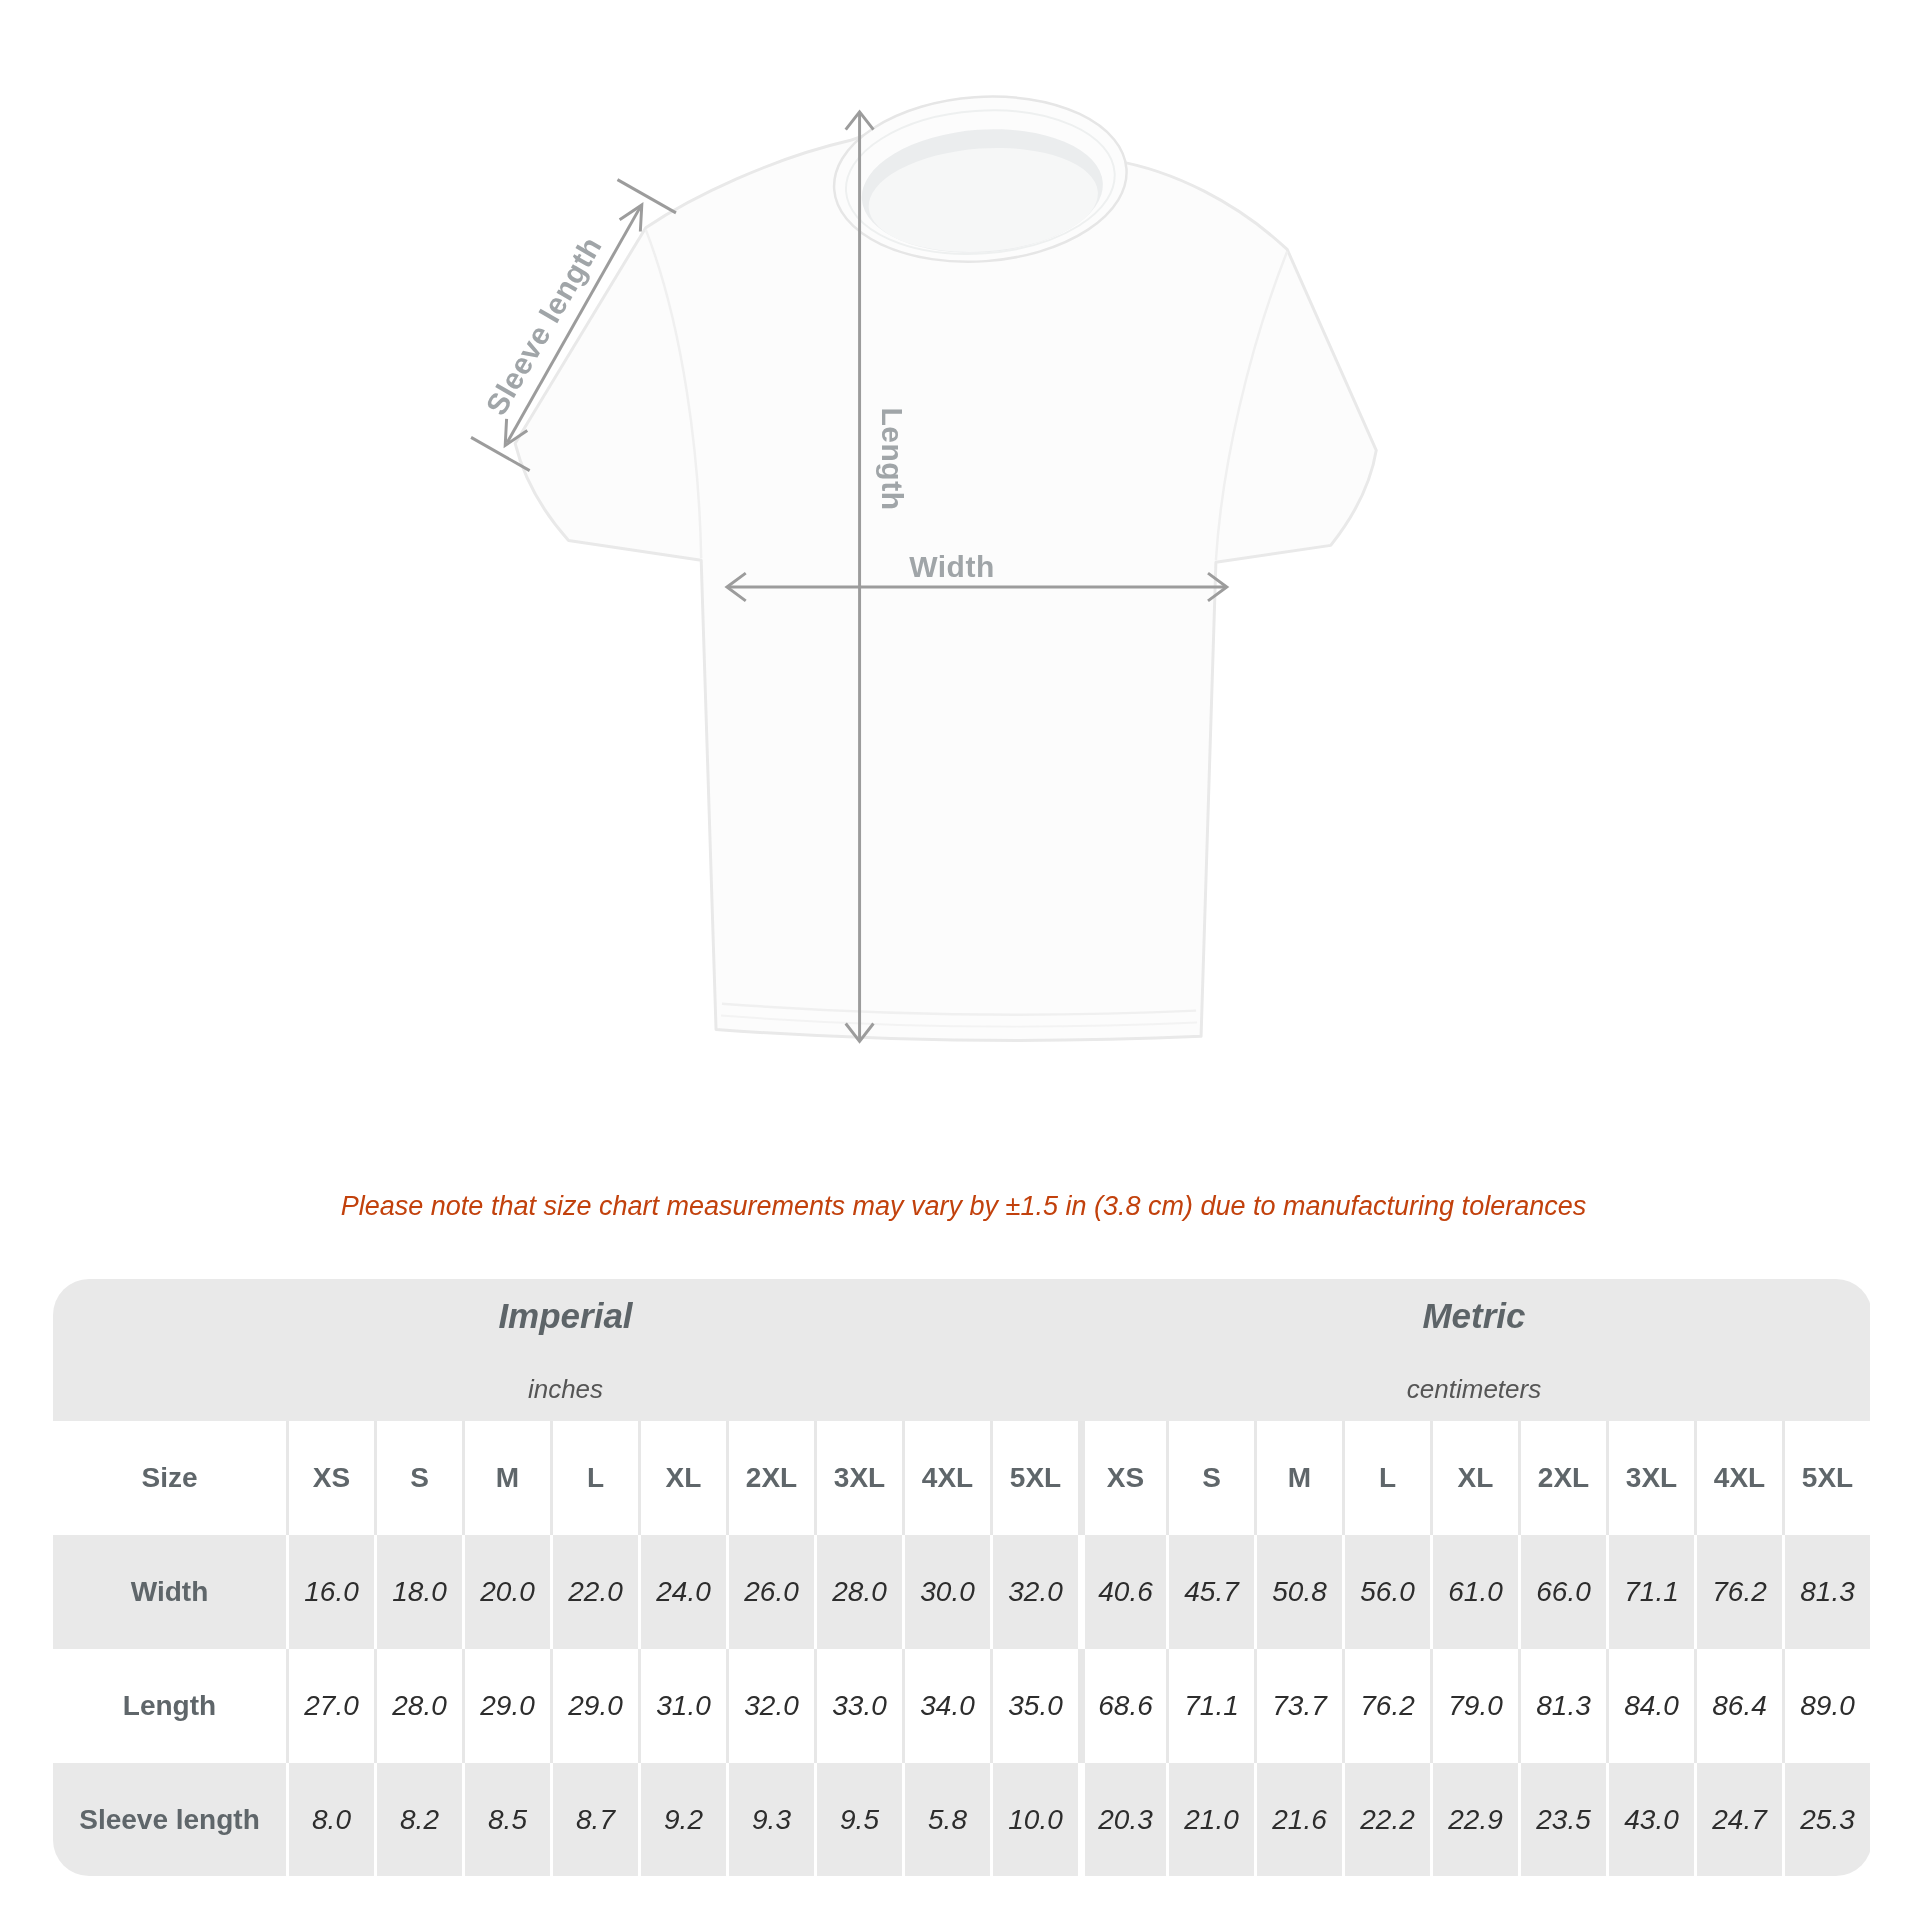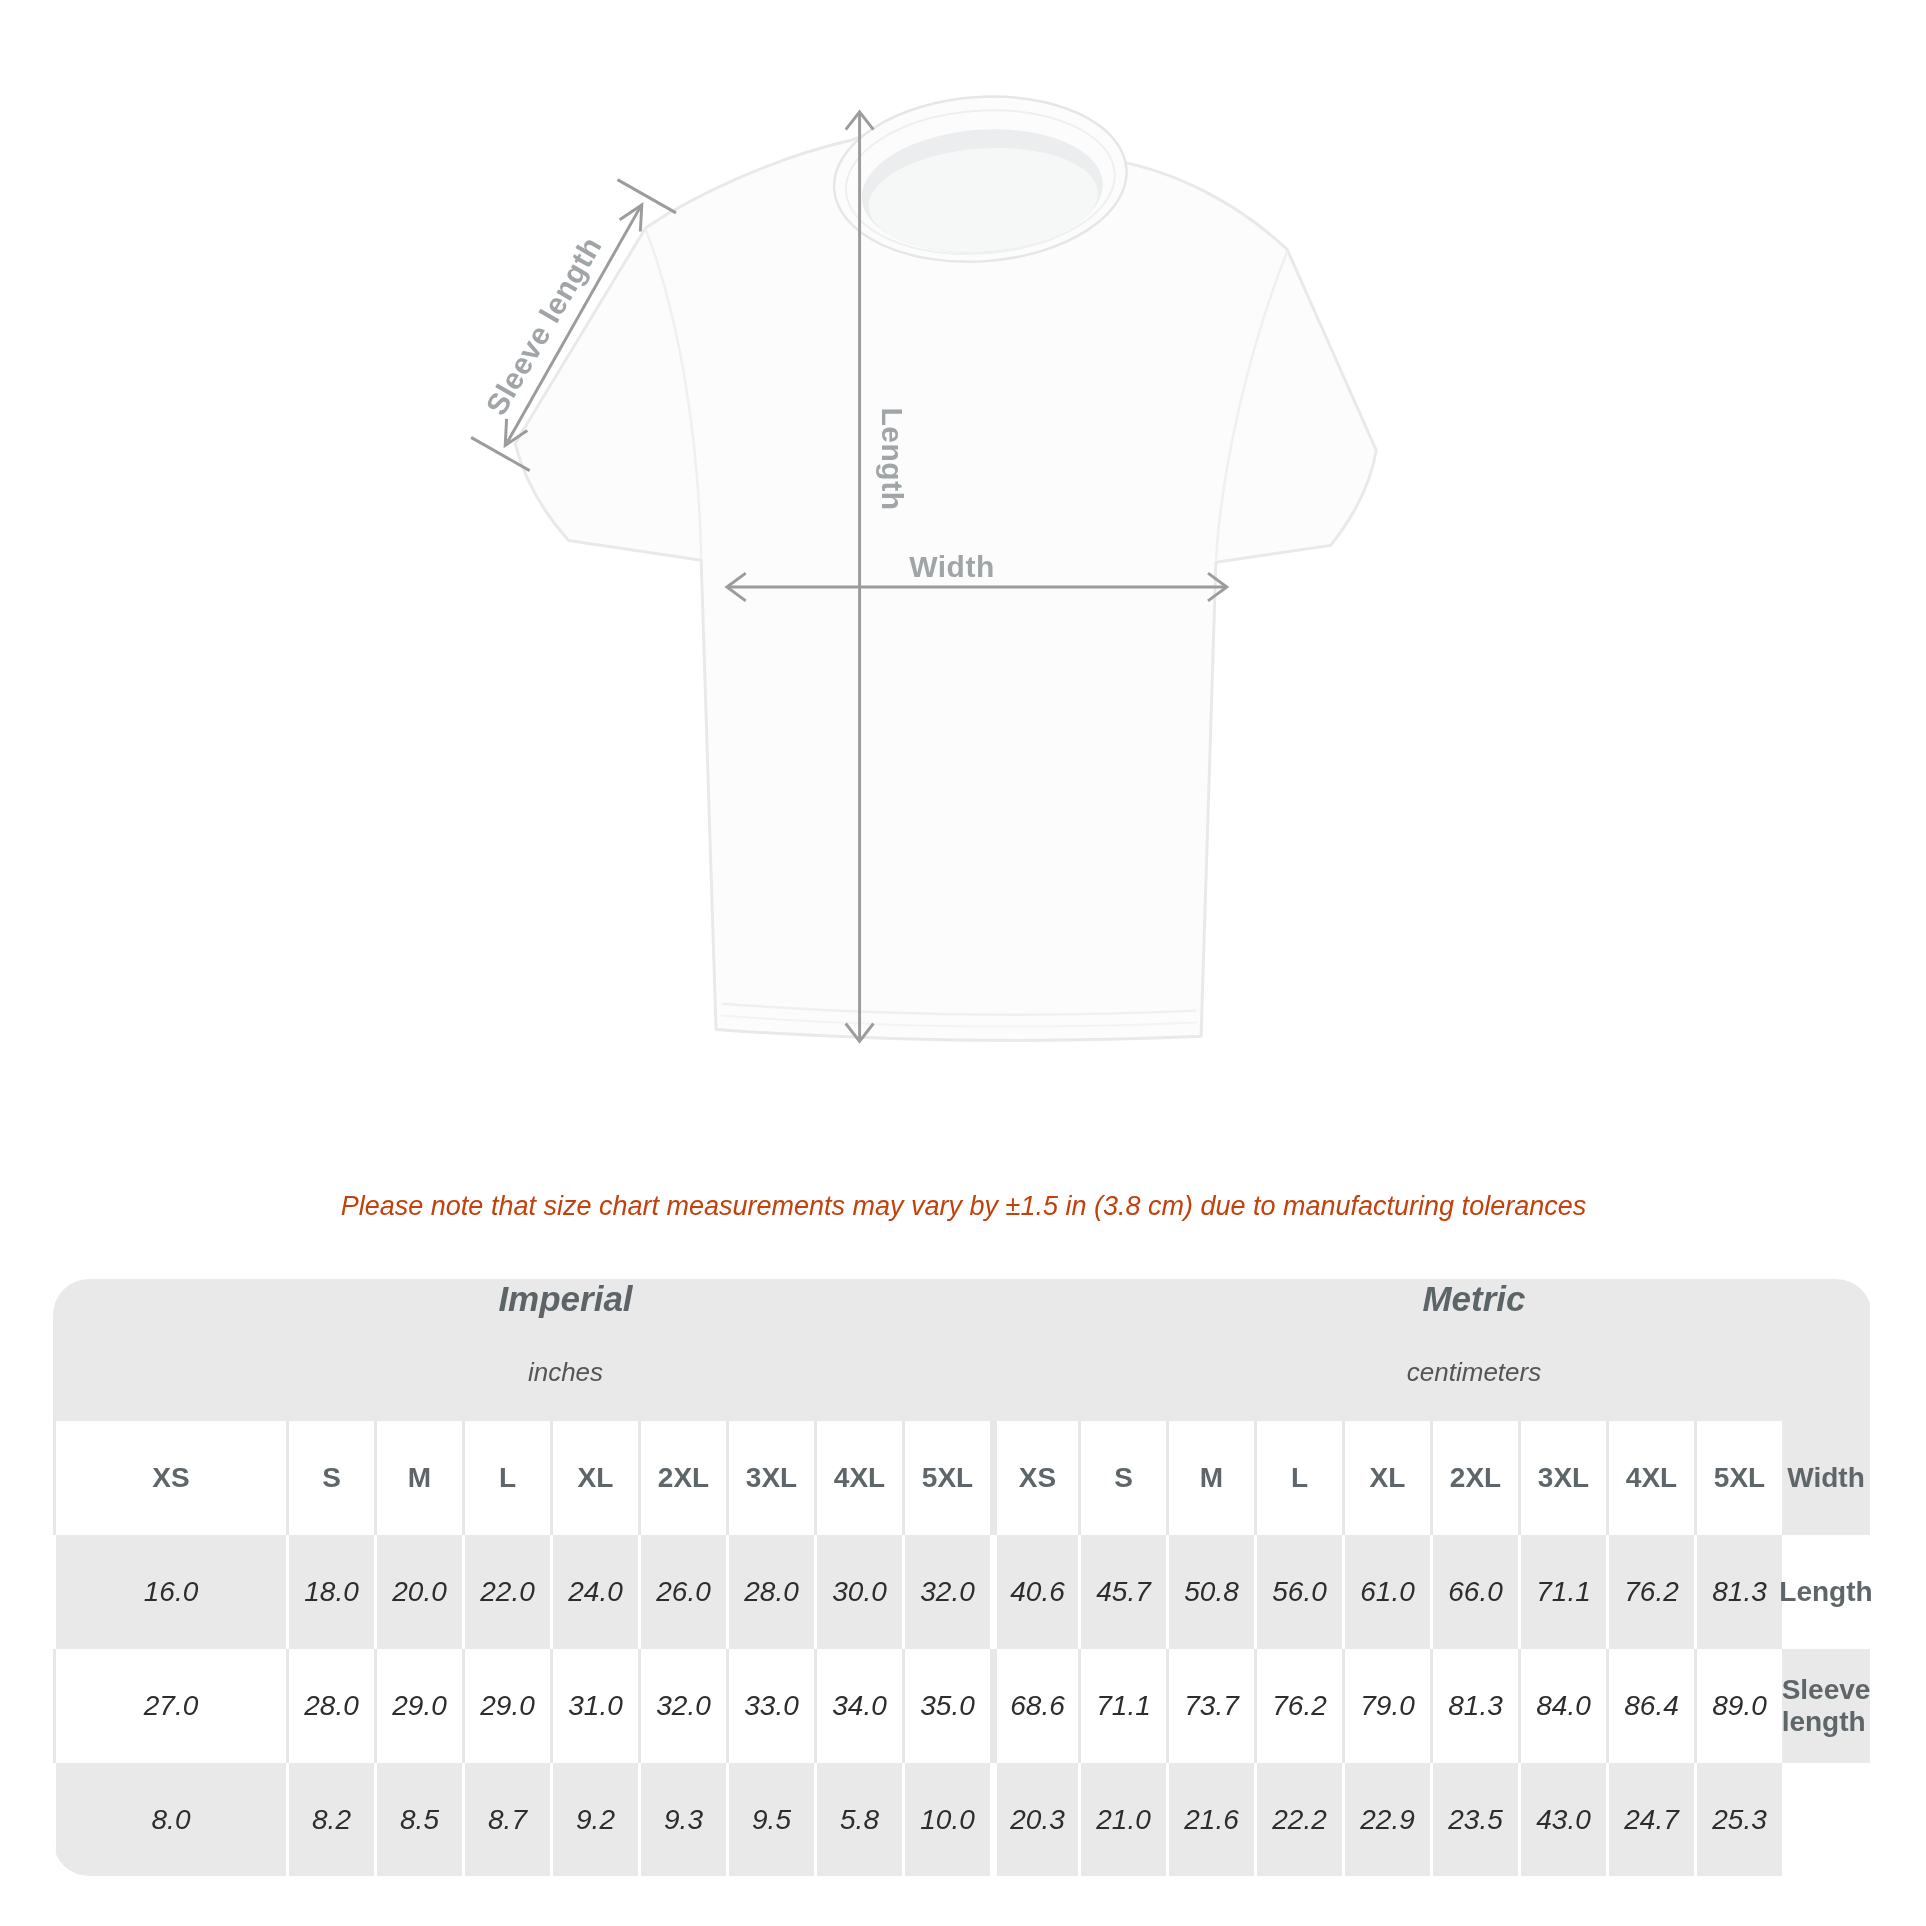--- a/index.html
+++ b/index.html
@@ -19,21 +19,21 @@
                font-size:45px;font-weight:bold;color:#3a3a3a;letter-spacing:0.5px;}
   .chart-subtitle{position:absolute;left:0;top:1191px;width:100%;text-align:center;
                   font-size:27px;font-style:italic;color:#c2410c;}
 
   
   .size-table{position:absolute;left:53px;top:1279px;width:1819px;height:597px;
               border-radius:36px;overflow:hidden;display:grid;
               grid-template-columns:233px repeat(18,88px);
               grid-template-rows:142px repeat(4,114px);}
   .group-head{background:#e9e9e9;display:flex;flex-direction:column;align-items:center;
-              justify-content:flex-start;gap:8px;}
+              justify-content:center;gap:8px;}
   .group-title{font-size:35px;font-weight:bold;font-style:italic;color:#5d6468;}
   .group-sub{font-size:26px;font-style:italic;color:#555;margin-top:30px;}
   .cell{display:flex;align-items:center;justify-content:center;font-size:28px;
         color:#2d2d2d;border-left:3px solid transparent;}
   .cell.first{border-left:none;}
   .cell.metric-start{border-left-width:7px;}
   .row-gray{background:#e9e9e9;border-left-color:#ffffff;}
   .row-white{background:#ffffff;border-left-color:#e7e7e7;}
   .head{font-weight:bold;color:#5f666a;font-size:28px;}
   .row-label{font-weight:bold;color:#5f666a;}
@@ -101,20 +101,21 @@
   <div class="size-table">
     <div class="group-head" style="grid-column:1/11">
       <div class="group-title">Imperial</div>
       <div class="group-sub">inches</div>
     </div>
     <div class="group-head" style="grid-column:11/20">
       <div class="group-title">Metric</div>
       <div class="group-sub">centimeters</div>
     </div>
 
+  <div class="cell first row-white head">Size</div>
       <div class="cell row-white head">XS</div>
       <div class="cell row-white head">S</div>
       <div class="cell row-white head">M</div>
       <div class="cell row-white head">L</div>
       <div class="cell row-white head">XL</div>
       <div class="cell row-white head">2XL</div>
       <div class="cell row-white head">3XL</div>
       <div class="cell row-white head">4XL</div>
       <div class="cell row-white head">5XL</div>
       <div class="cell row-white head metric-start">XS</div>

